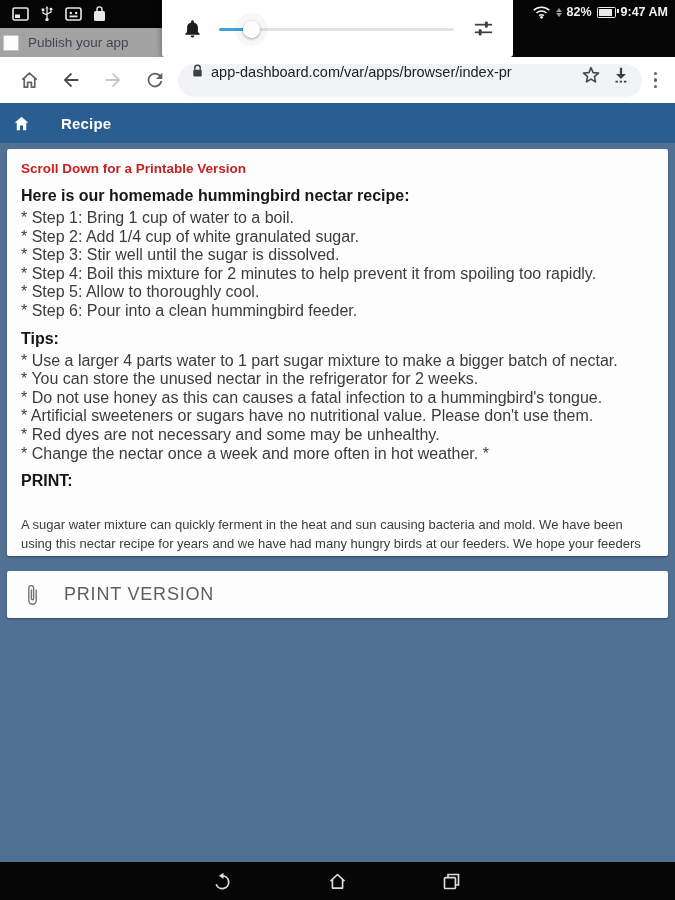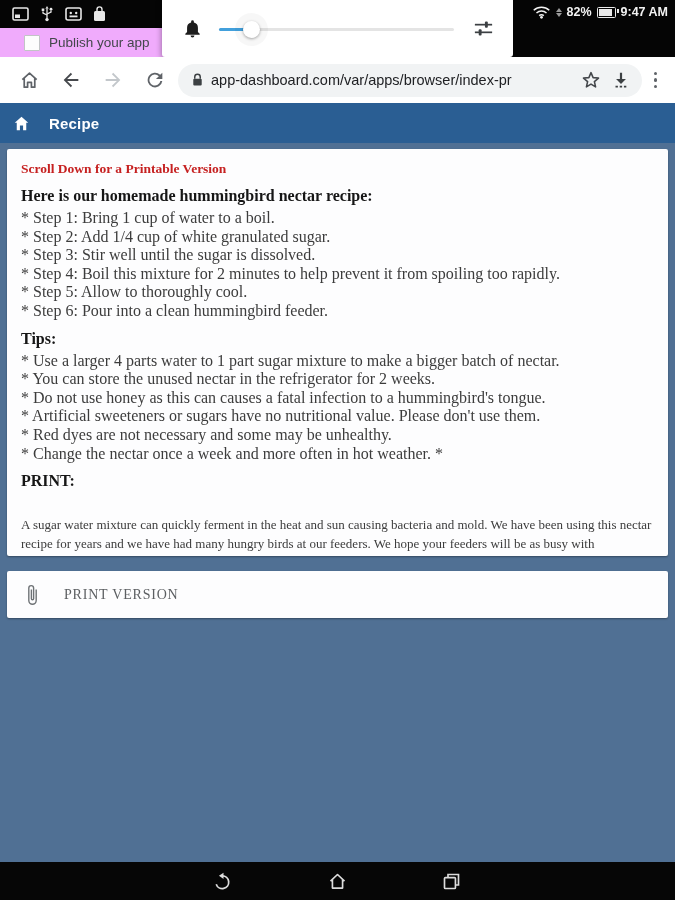--- a/index.html
+++ b/index.html
@@ -19,57 +19,57 @@
   .status-right{position:absolute;top:5px;right:7px;display:flex;gap:5px;align-items:center;
     color:#f2f2f2;font-size:12.5px;font-weight:bold;}
   .battery{width:17px;height:9px;border:1.5px solid #e9e9e9;border-radius:1.5px;position:relative;background:#050505;}
   .battery::after{content:"";position:absolute;right:-4px;top:1.5px;width:2px;height:4px;background:#e9e9e9;}
   .battery i{display:block;position:absolute;left:1px;top:1px;bottom:1px;width:80%;background:#e9e9e9;}
   .updown{display:flex;flex-direction:column;gap:1px;align-items:center;}
   .updown b{width:0;height:0;border-left:3px solid transparent;border-right:3px solid transparent;}
   .updown b.u{border-bottom:4px solid #9a9a9a;}
   .updown b.d{border-top:4px solid #9a9a9a;}
   
-  .publish-tab{position:absolute;top:28px;left:0;width:172px;height:29px;background:#f0abfc;
-    display:flex;align-items:center;gap:9px;padding-left:24px;box-sizing:border-box;
+  .publish-tab{position:absolute;top:28px;left:0;width:172px;height:29px;background:#a3a3a3;
+    display:flex;align-items:center;gap:9px;padding-left:3px;box-sizing:border-box;
     border-radius:0 2px 0 0;box-shadow:0 1px 2px rgba(0,0,0,.35);}
   .publish-check{width:14px;height:14px;background:#fdfdfd;border:1px solid #c2c4c6;border-radius:1px;}
   .publish-label{color:#43474b;font-size:13.5px;}
   
   .volume-popup{position:absolute;top:0;left:162px;width:351px;height:57px;background:#ffffff;
     border-radius:0 0 3px 3px;box-shadow:0 2px 6px rgba(0,0,0,.4);
     display:flex;align-items:center;padding:0 18px 0 20px;box-sizing:border-box;}
   .vol-slider{position:relative;flex:1;height:18px;margin:0 18px 0 16px;}
   .vol-track{position:absolute;top:8px;left:0;right:0;height:3px;background:#e4e4e4;border-radius:2px;}
   .vol-fill{position:absolute;top:8px;left:0;width:14%;height:3px;background:var(--blue);border-radius:2px;}
   .vol-thumb{position:absolute;top:1px;left:calc(14% - 9px);width:17px;height:17px;background:#fff;
     border-radius:50%;box-shadow:0 1px 3px rgba(0,0,0,.35),0 0 0 8px rgba(0,0,0,.03);}
   
   .toolbar{position:absolute;top:57px;left:0;width:675px;height:46px;background:#ffffff;
     display:flex;align-items:center;padding:0 10px;box-sizing:border-box;gap:4px;}
   .tb-btn{width:38px;height:38px;display:flex;align-items:center;justify-content:center;flex:0 0 auto;}
-  .omnibox{flex:1;height:33px;background:#f1f3f4;border-radius:17px;display:flex;align-items:center;
+  .omnibox{flex:1;height:33px;background:#f1f3f4;border-radius:17px;display:flex;align-items:flex-start;
     padding:0 10px 0 14px;box-sizing:border-box;gap:8px;min-width:0;}
   .url-text{flex:1;min-width:0;overflow:hidden;white-space:nowrap;color:#202124;font-size:14.5px;}
   .dots{display:flex;flex-direction:column;gap:3px;padding:0 8px;}
   .dots i{width:3.5px;height:3.5px;border-radius:50%;background:#5f6368;}
   
   .appbar{position:absolute;top:103px;left:0;width:675px;height:40px;background:var(--appbar);
-    display:flex;align-items:center;padding:0 12px;box-sizing:border-box;gap:18px;}
+    display:flex;align-items:center;padding:0 12px;box-sizing:border-box;gap:30px;}
   .appbar-title{color:#ffffff;font-size:15px;font-weight:bold;letter-spacing:.2px;}
   
   .card{position:absolute;left:7px;width:661px;background:#fdfdfe;border-radius:2px;
-    box-shadow:0 1px 2px rgba(0,0,0,.35);box-sizing:border-box;font-family:Liberation Serif, serif;}
+    box-shadow:0 1px 2px rgba(0,0,0,.35);box-sizing:border-box;}
   .recipe-card{top:149px;height:407px;padding:11px 14px;overflow:hidden;}
   .red-note{color:var(--red);font-weight:bold;font-size:13.5px;line-height:18px;}
   .h-big{color:#161616;font-weight:bold;font-size:16px;line-height:22px;margin:7px 0 2px;}
   .body-line{color:var(--ink);font-size:16px;line-height:18.6px;}
   .note-par{color:var(--ink);font-size:13px;line-height:18.8px;max-width:633px;margin-top:24px;}
   .print-card{top:571px;height:47px;display:flex;align-items:center;padding-left:19px;cursor:pointer;}
-  .print-label{color:#5c5f62;font-size:14px;letter-spacing:.8px;margin-left:25px;}
+  .print-label{color:#5c5f62;font-size:18px;letter-spacing:.8px;margin-left:25px;}
   
   .navbar{position:absolute;left:0;bottom:0;width:675px;height:38px;background:#060606;
     display:flex;align-items:center;justify-content:center;gap:88px;}
   .nav-btn{width:26px;height:26px;display:flex;align-items:center;justify-content:center;}
   svg{display:block;}
 </style>
 </head>
 <body>
 
 <div class="screen">

